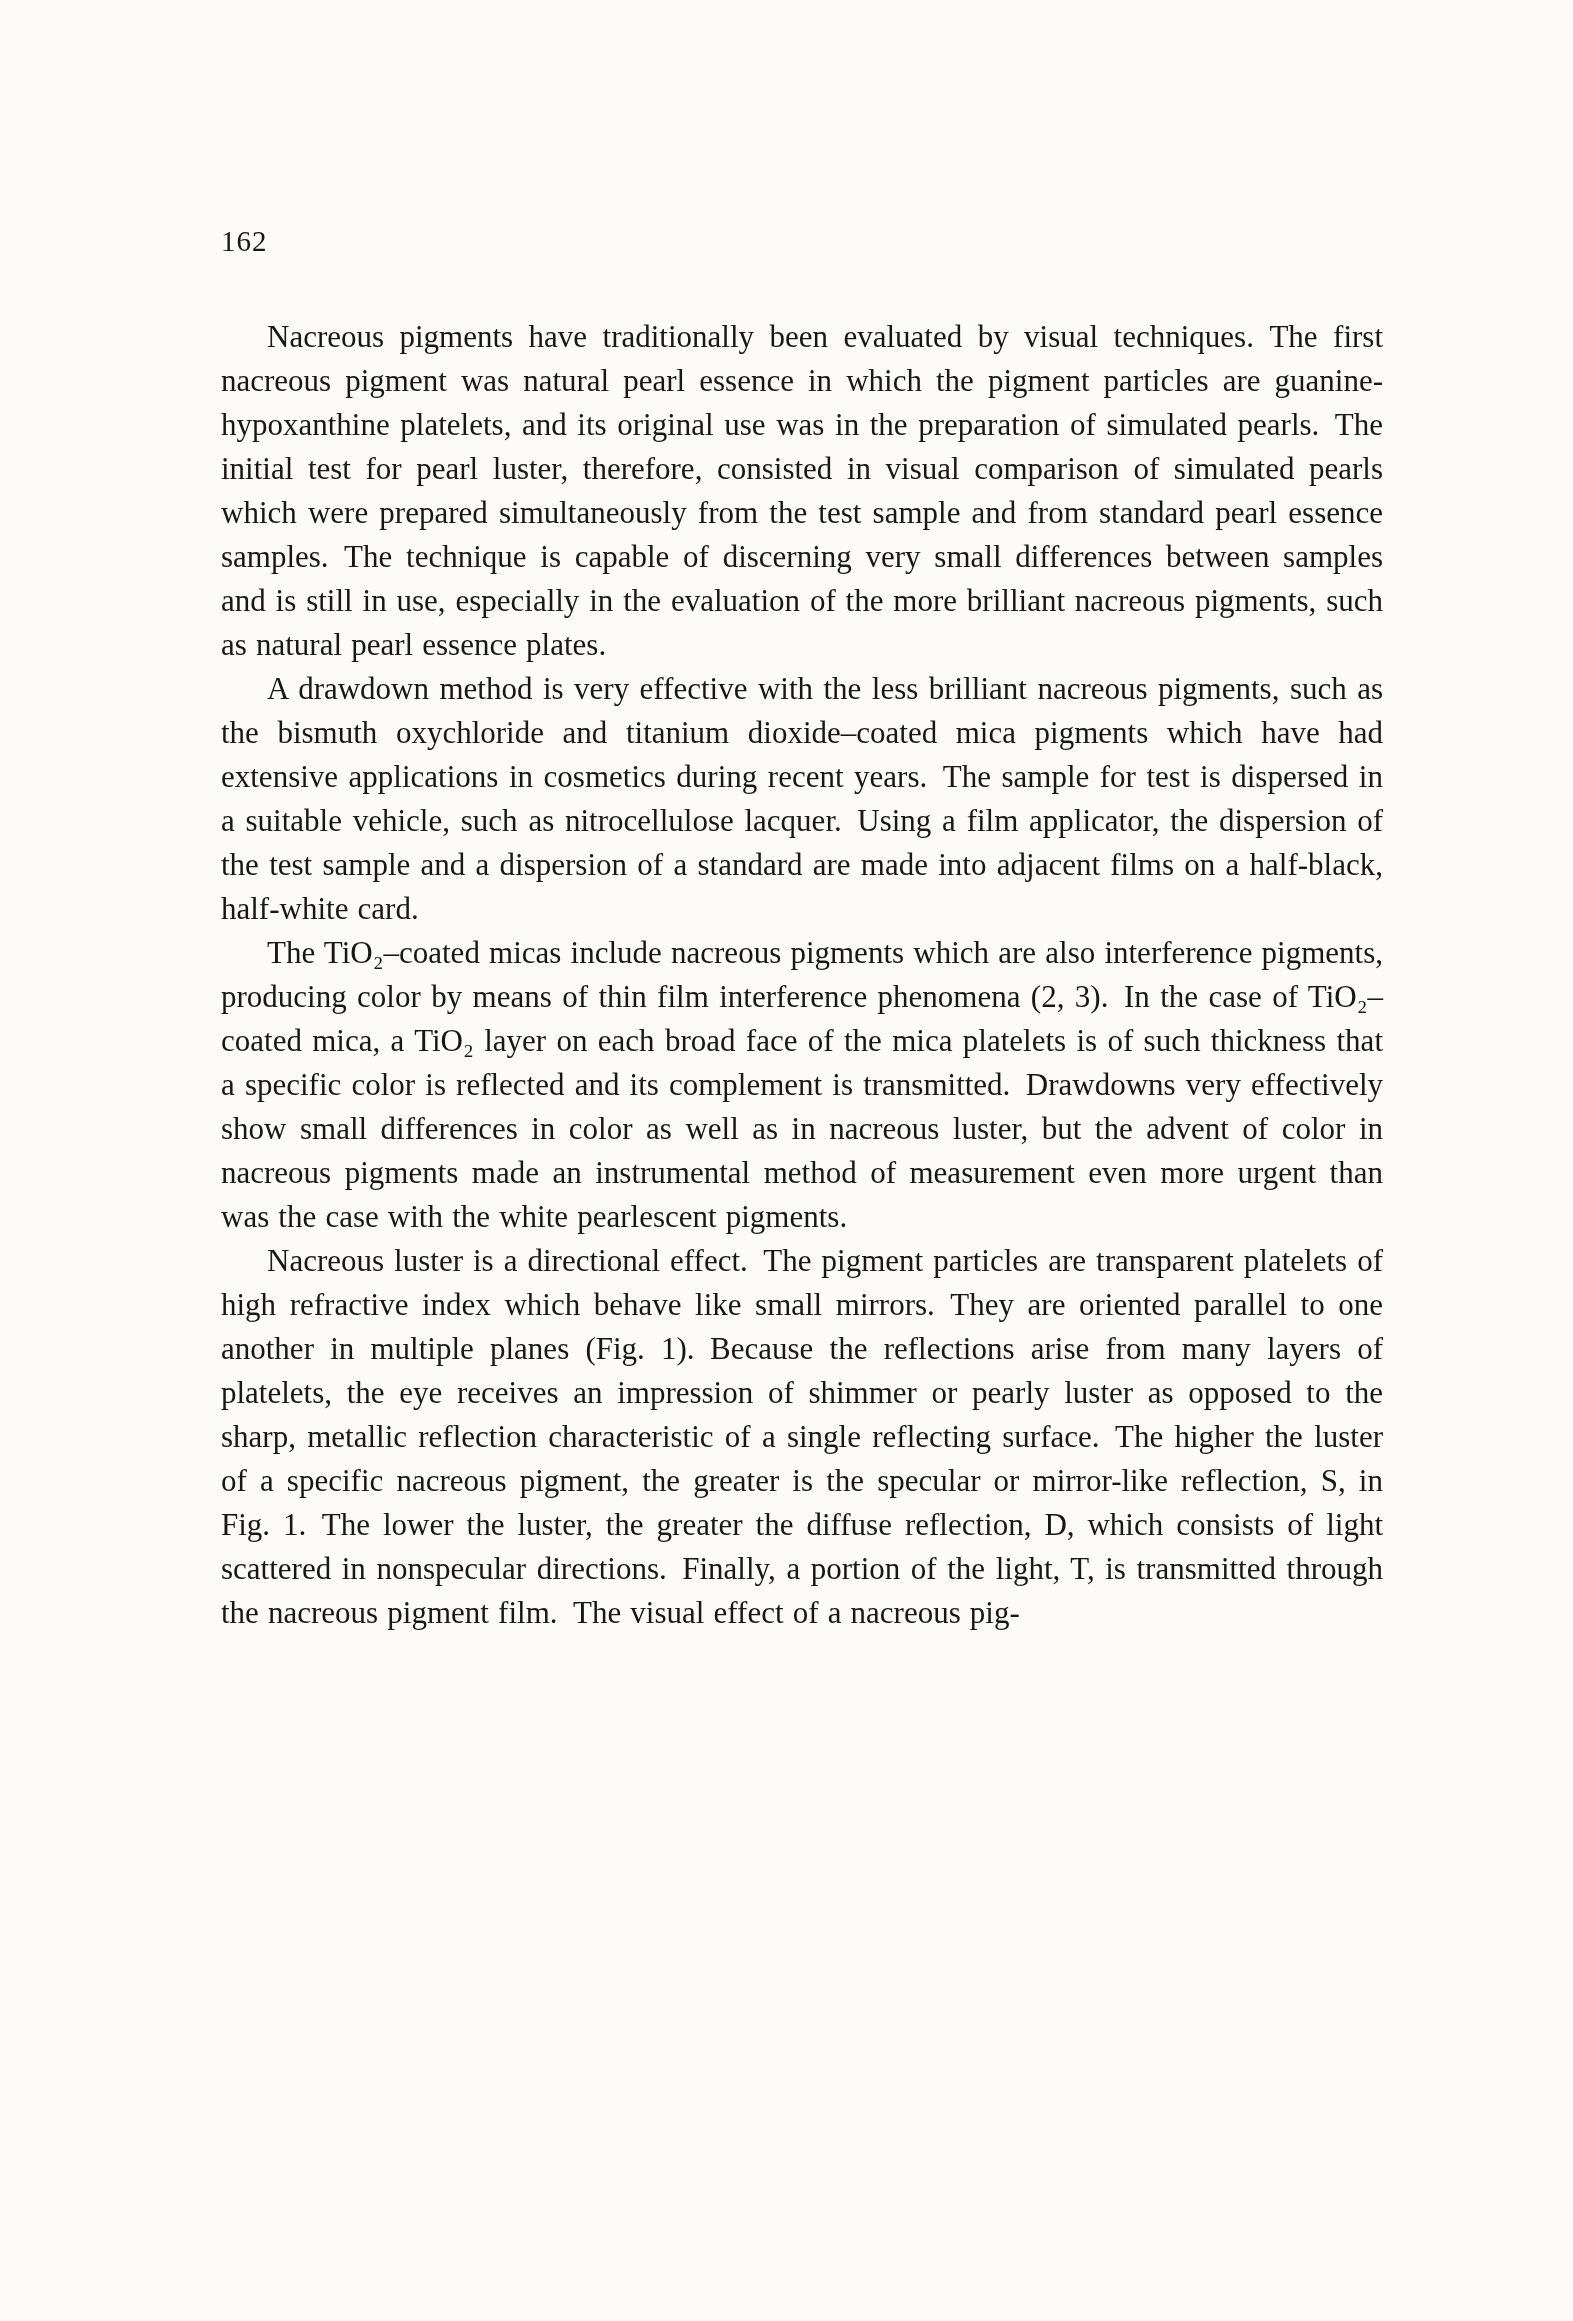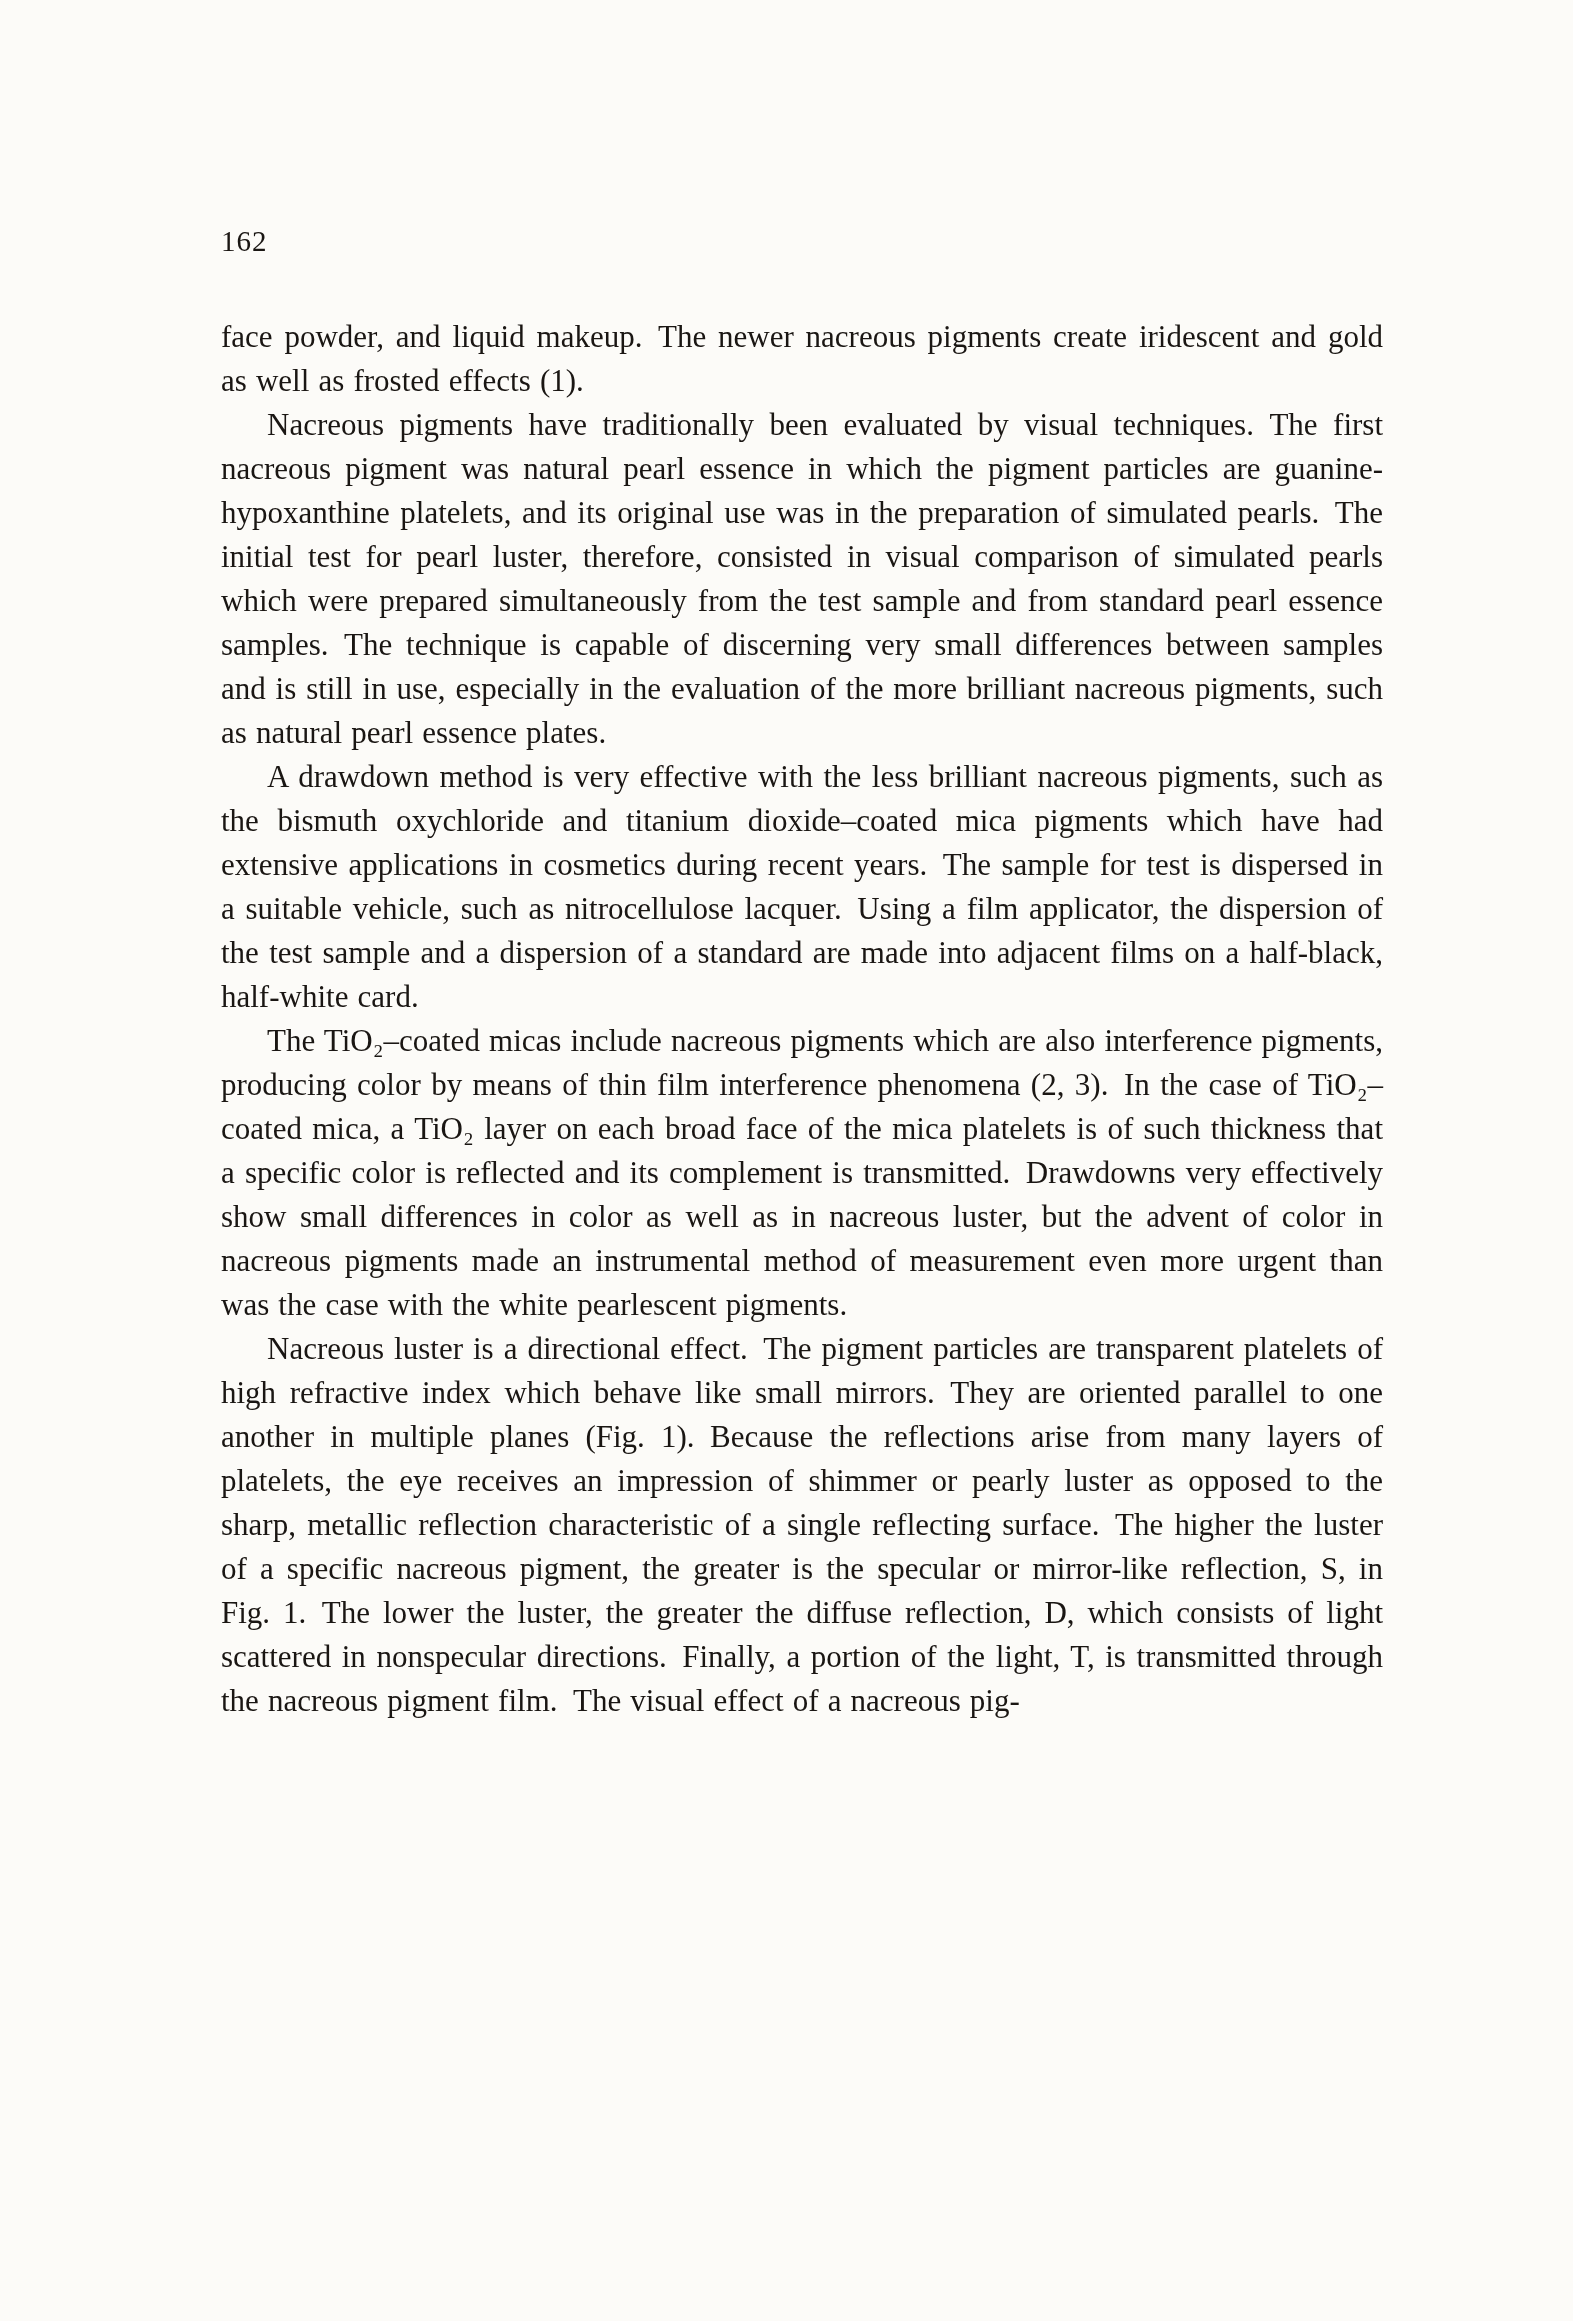--- a/index.html
+++ b/index.html
@@ -64,21 +64,20 @@
 </head>
 <body>
 
 <div class="page">
 
   <header class="page-header">
     <span class="page-number">162</span>
   </header>
 
   <main class="body-text">
-    <p class="para">face powder, and liquid makeup. The newer nacreous pigments create iridescent and gold as well as frosted effects (1).</p>
     <p class="para indent">Nacreous pigments have traditionally been evaluated by visual techniques. The first nacreous pigment was natural pearl essence in which the pigment particles are guanine-hypoxanthine platelets, and its original use was in the preparation of simulated pearls. The initial test for pearl luster, therefore, consisted in visual comparison of simulated pearls which were prepared simultaneously from the test sample and from standard pearl essence samples. The technique is capable of discerning very small differences between samples and is still in use, especially in the evaluation of the more brilliant nacreous pigments, such as natural pearl essence plates.</p>
     <p class="para indent">A drawdown method is very effective with the less brilliant nacreous pigments, such as the bismuth oxychloride and titanium dioxide–coated mica pigments which have had extensive applications in cosmetics during recent years. The sample for test is dispersed in a suitable vehicle, such as nitrocellulose lacquer. Using a film applicator, the dispersion of the test sample and a dispersion of a standard are made into adjacent films on a half-black, half-white card.</p>
     <p class="para indent">The TiO₂–coated micas include nacreous pigments which are also interference pigments, producing color by means of thin film interference phenomena (2, 3). In the case of TiO₂–coated mica, a TiO₂ layer on each broad face of the mica platelets is of such thickness that a specific color is reflected and its complement is transmitted. Drawdowns very effectively show small differences in color as well as in nacreous luster, but the advent of color in nacreous pigments made an instrumental method of measurement even more urgent than was the case with the white pearlescent pigments.</p>
     <p class="para indent">Nacreous luster is a directional effect. The pigment particles are transparent platelets of high refractive index which behave like small mirrors. They are oriented parallel to one another in multiple planes (Fig. 1). Because the reflections arise from many layers of platelets, the eye receives an impression of shimmer or pearly luster as opposed to the sharp, metallic reflection characteristic of a single reflecting surface. The higher the luster of a specific nacreous pigment, the greater is the specular or mirror-like reflection, S, in Fig. 1. The lower the luster, the greater the diffuse reflection, D, which consists of light scattered in nonspecular directions. Finally, a portion of the light, T, is transmitted through the nacreous pigment film. The visual effect of a nacreous pig-</p>
   </main>
 
 </div>
 
 
 </body></html>

